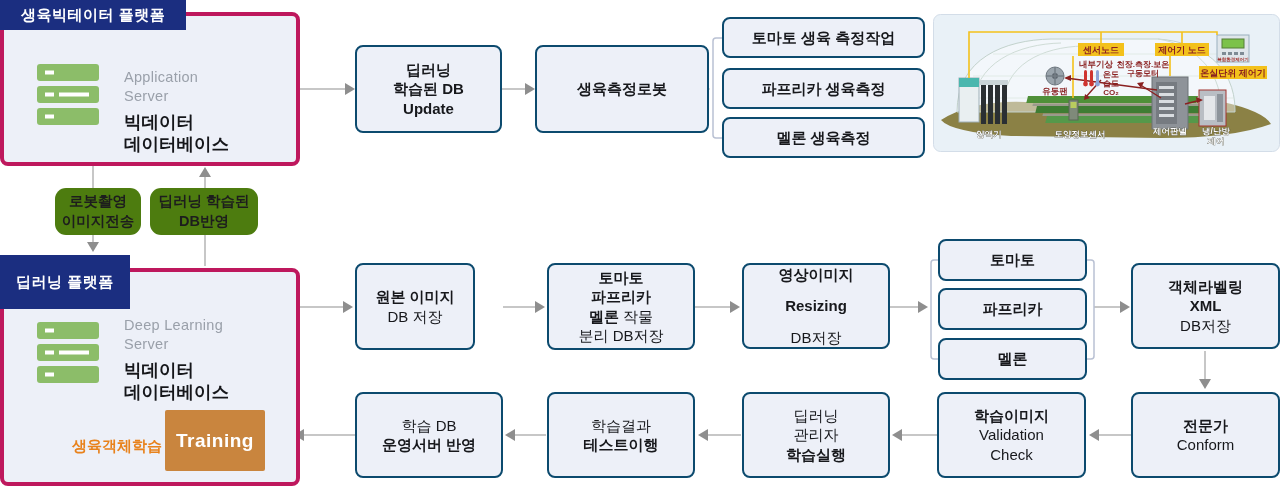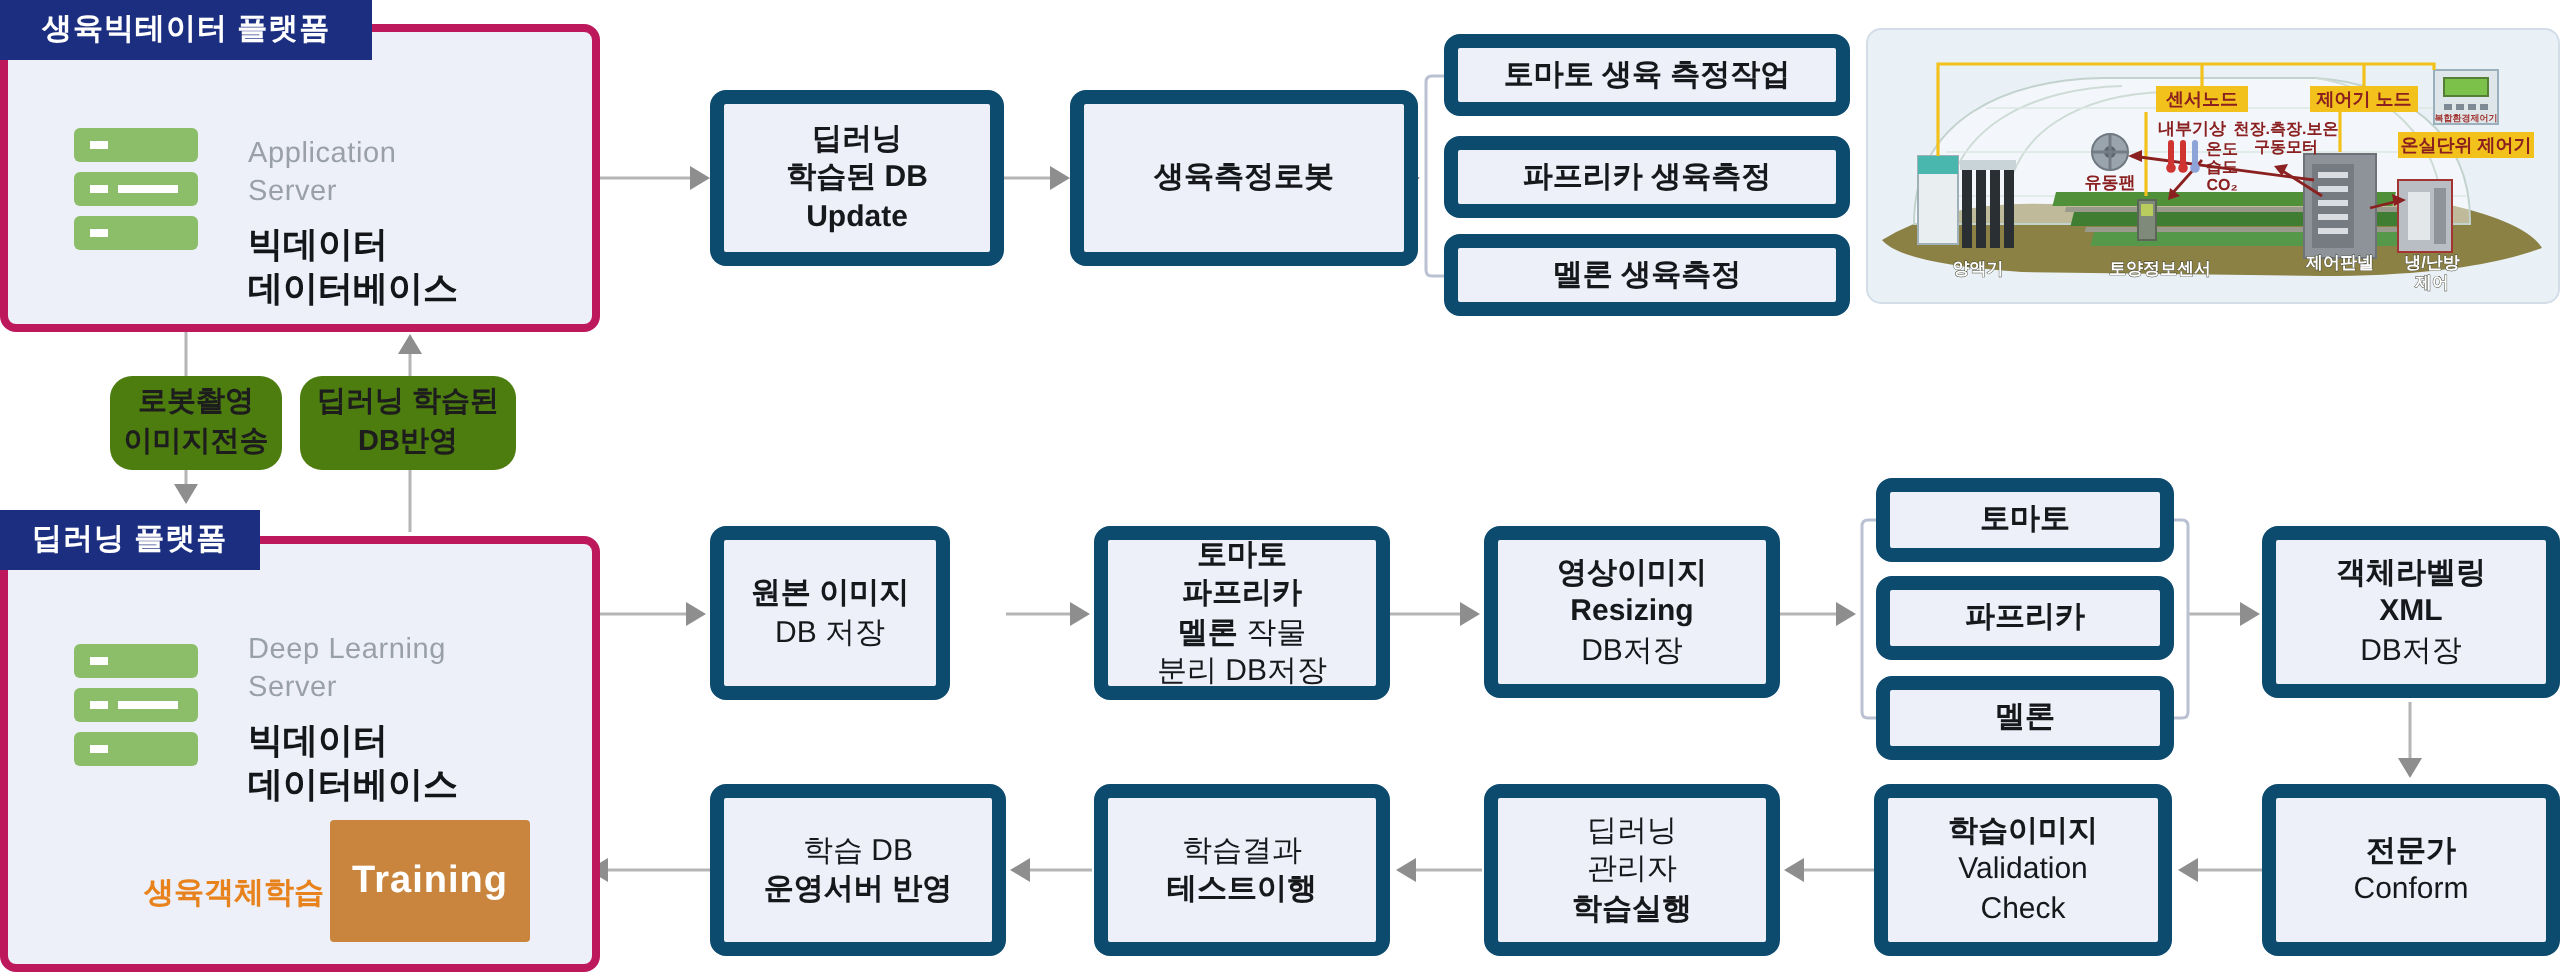--- a/index.html
+++ b/index.html
@@ -1,19 +1,19 @@
 <!DOCTYPE html>
 <html><head>
 <meta charset="utf-8">
 <style>
   html,body{margin:0;padding:0;background:#fff;}
   #stage{position:relative;width:1280px;height:488px;background:#fff;overflow:hidden;
          font-family:"Liberation Sans","DejaVu Sans",sans-serif;color:#17181c;}
   #wires{position:absolute;left:0;top:0;z-index:0;}
-  .box{position:absolute;z-index:1;background:#edf0f8;border:7px solid #0c4a6e;border-radius:8px;
+  .box{position:absolute;z-index:1;background:#edf0f8;border:2px solid #0c4a6e;border-radius:8px;
        display:flex;flex-direction:column;justify-content:center;align-items:center;
        font-size:15px;line-height:1.3;text-align:center;box-sizing:border-box;}
   .b{font-weight:700;}
   .badge{position:absolute;z-index:2;background:#1b2e80;color:#fff;font-weight:700;font-size:15px;
          line-height:30px;height:30px;padding:0 21px;letter-spacing:.5px;}
   .platform{position:absolute;z-index:1;background:#edf0f8;border:4px solid #be185d;border-radius:8px;}
   .srv-icon{position:absolute;}
   .srv-text{position:absolute;text-align:left;}
   .srv-sub{font-size:14.5px;color:#9aa0aa;line-height:1.3;letter-spacing:.3px;}
   .srv-main{font-size:17.5px;line-height:1.3;margin-top:5px;color:#15161a;}
@@ -137,21 +137,21 @@
       <div class="srv-sub">
           <div class="ln"><span>Deep Learning</span></div>
           <div class="ln"><span>Server</span></div>
         </div>
       <div class="srv-main">
           <div class="ln"><span class="b">빅데이터</span></div>
           <div class="ln"><span class="b">데이터베이스</span></div>
         </div>
     </div>
   </div>
-  <div class="badge" style="left:0;top:255px;padding:0 16px;">딥러닝 플랫폼</div>
+  <div class="badge" style="left:0;top:255px;padding:12px 16px;">딥러닝 플랫폼</div>
   <div class="training" style="left:165px;top:410px;width:100px;height:61px;">Training</div>
   <div class="train-caption" style="left:72px;top:437px;">생육객체학습</div>
 
   <div class="box" style="left:355px;top:45px;width:147px;height:88px;">
       <div class="ln"><span class="b">딥러닝</span></div>
       <div class="ln"><span class="b">학습된 DB</span></div>
       <div class="ln"><span class="b">Update</span></div>
     </div>
   <div class="box" style="left:535px;top:45px;width:174px;height:88px;">
       <div class="ln"><span class="b">생육측정로봇</span></div>
@@ -169,21 +169,21 @@
   <div class="box" style="left:355px;top:263px;width:120px;height:87px;">
       <div class="ln"><span class="b">원본 이미지</span></div>
       <div class="ln"><span>DB 저장</span></div>
     </div>
   <div class="box" style="left:547px;top:263px;width:148px;height:87px;">
       <div class="ln"><span class="b">토마토</span></div>
       <div class="ln"><span class="b">파프리카</span></div>
       <div class="ln"><span class="b">멜론</span><span> 작물</span></div>
       <div class="ln"><span>분리 DB저장</span></div>
     </div>
-  <div class="box" style="left:742px;top:263px;width:148px;height:86px;">
+  <div class="box" style="left:742px;top:263px;width:148px;height:86px;justify-content:space-between;">
       <div class="ln"><span class="b">영상이미지</span></div>
       <div class="ln"><span class="b">Resizing</span></div>
       <div class="ln"><span>DB저장</span></div>
     </div>
   <div class="box" style="left:938px;top:239px;width:149px;height:42px;">
       <div class="ln"><span class="b">토마토</span></div>
     </div>
   <div class="box" style="left:938px;top:288px;width:149px;height:42px;">
       <div class="ln"><span class="b">파프리카</span></div>
     </div>

